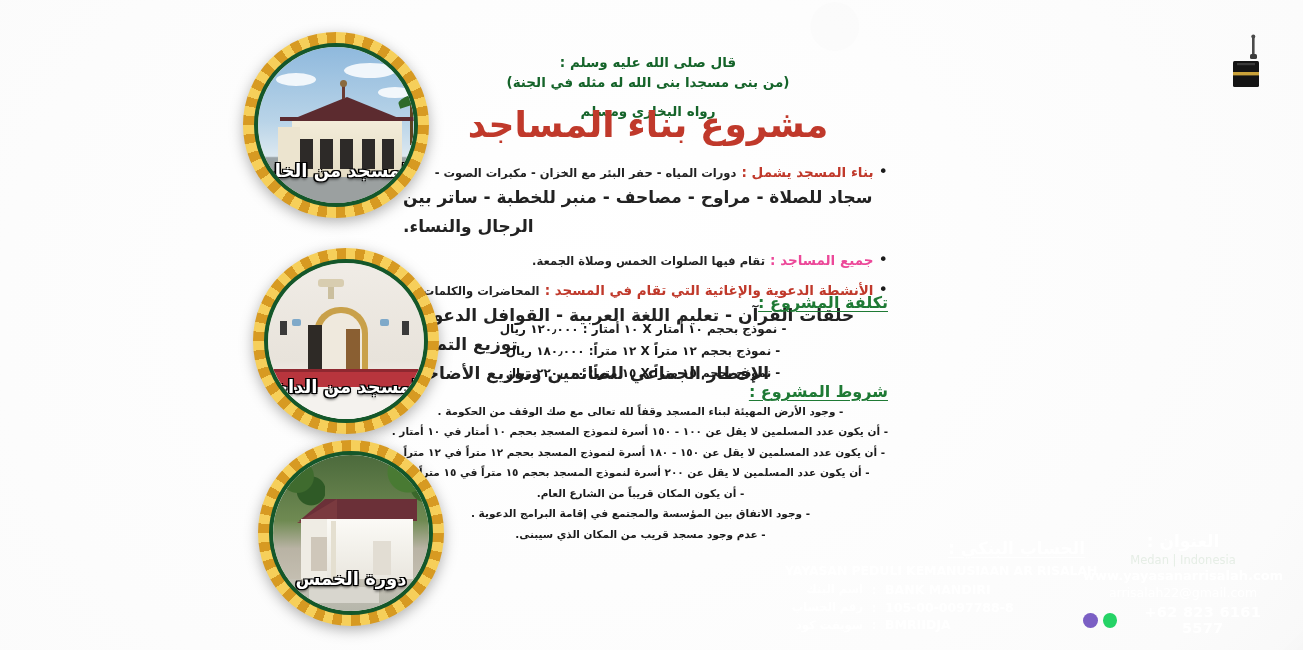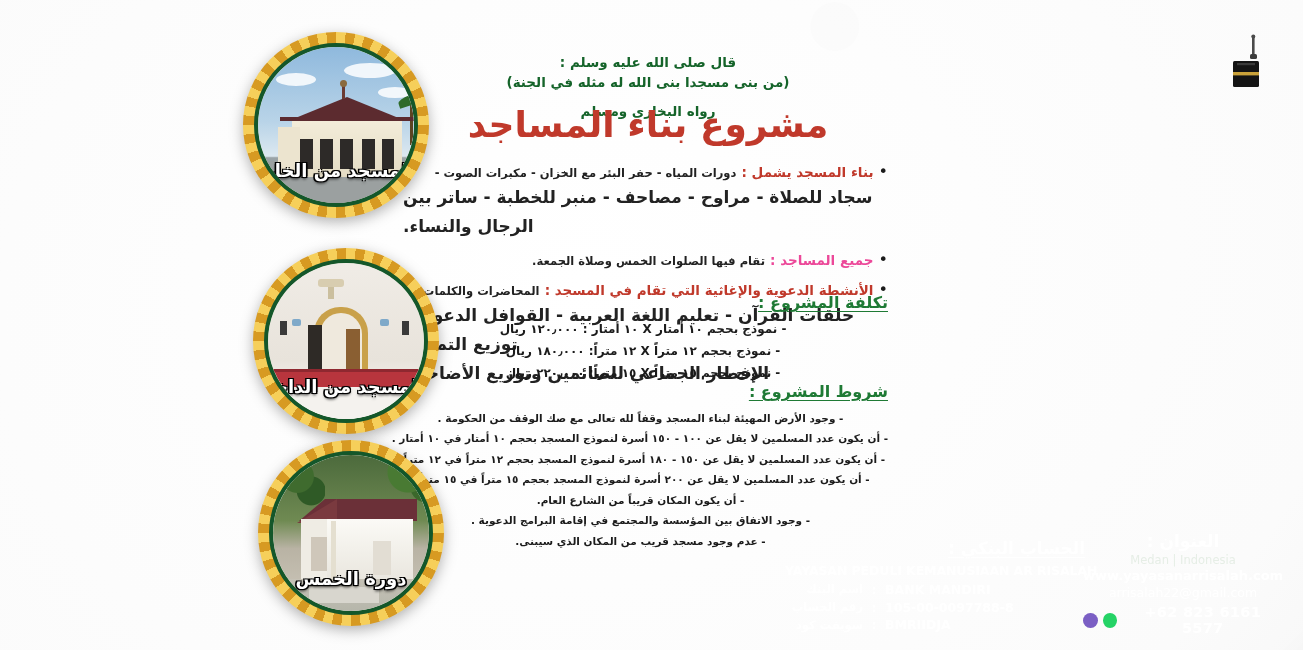--- a/index.html
+++ b/index.html
@@ -137,21 +137,21 @@
     position:absolute;right:415px;top:293px;width:490px;direction:rtl;
   }
   .cost-list{margin-top:6px;}
   .cost-row{
     font-size:12px;font-weight:700;color:#1b1b1b;
     line-height:1.85;text-align:center;white-space:nowrap;
   }
   .terms-block{
     position:absolute;right:415px;top:382px;width:495px;direction:rtl;
   }
-  .terms-list{margin-top:7px;}
+  .terms-list{}
   .terms-row{
     font-size:10.5px;font-weight:700;color:#1b1b1b;
     line-height:1.95;text-align:center;white-space:nowrap;
   }
 
   
   .photo{
     position:absolute;width:186px;height:186px;border-radius:50%;
     filter:drop-shadow(0 4px 7px rgba(0,0,0,.30));
   }

